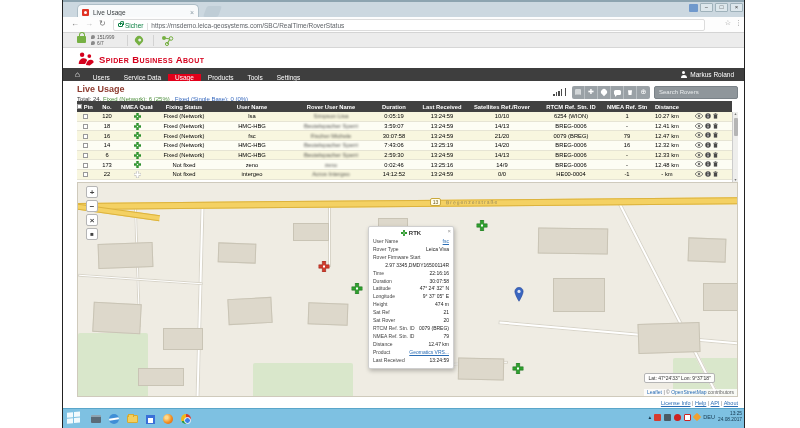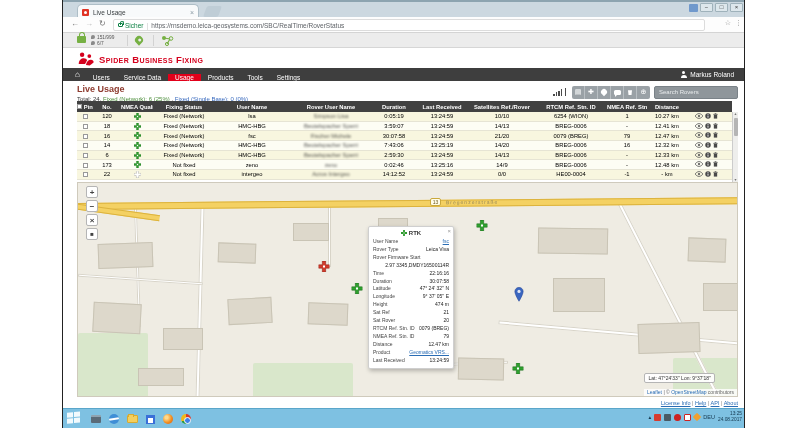--- a/index.html
+++ b/index.html
@@ -226,21 +226,21 @@
 
     <div class="brandrow">
       <svg viewBox="0 0 20 16">
         <g fill="#d5001d">
           <circle cx="6" cy="3" r="2.6"></circle>
           <path d="M2 14c0-5 3-7 6-7 2 0 3.2 1 4 2.2L9.5 14z"></path>
           <circle cx="14.5" cy="4.5" r="2.2"></circle>
           <path d="M10.5 15c1-4 3-6 5.8-6 2.4 0 3.6 1.8 3.2 3L15 15.5z"></path>
         </g>
       </svg>
-      <span class="brand-txt">Spider Business Fixing</span>
+      <span class="brand-txt">Spider Business About</span>
     </div>
 
     <div class="navbar">
       <span class="home-ico">⌂</span>
       <span id="nav-items"><span class="nav-item">Users</span><span class="nav-item">Service Data</span><span class="nav-item active">Usage</span><span class="nav-item">Products</span><span class="nav-item">Tools</span><span class="nav-item">Settings</span></span>
       <span class="nav-user">
         <span class="person"></span>
         <span>Markus Roland</span>
       </span>
     </div>

